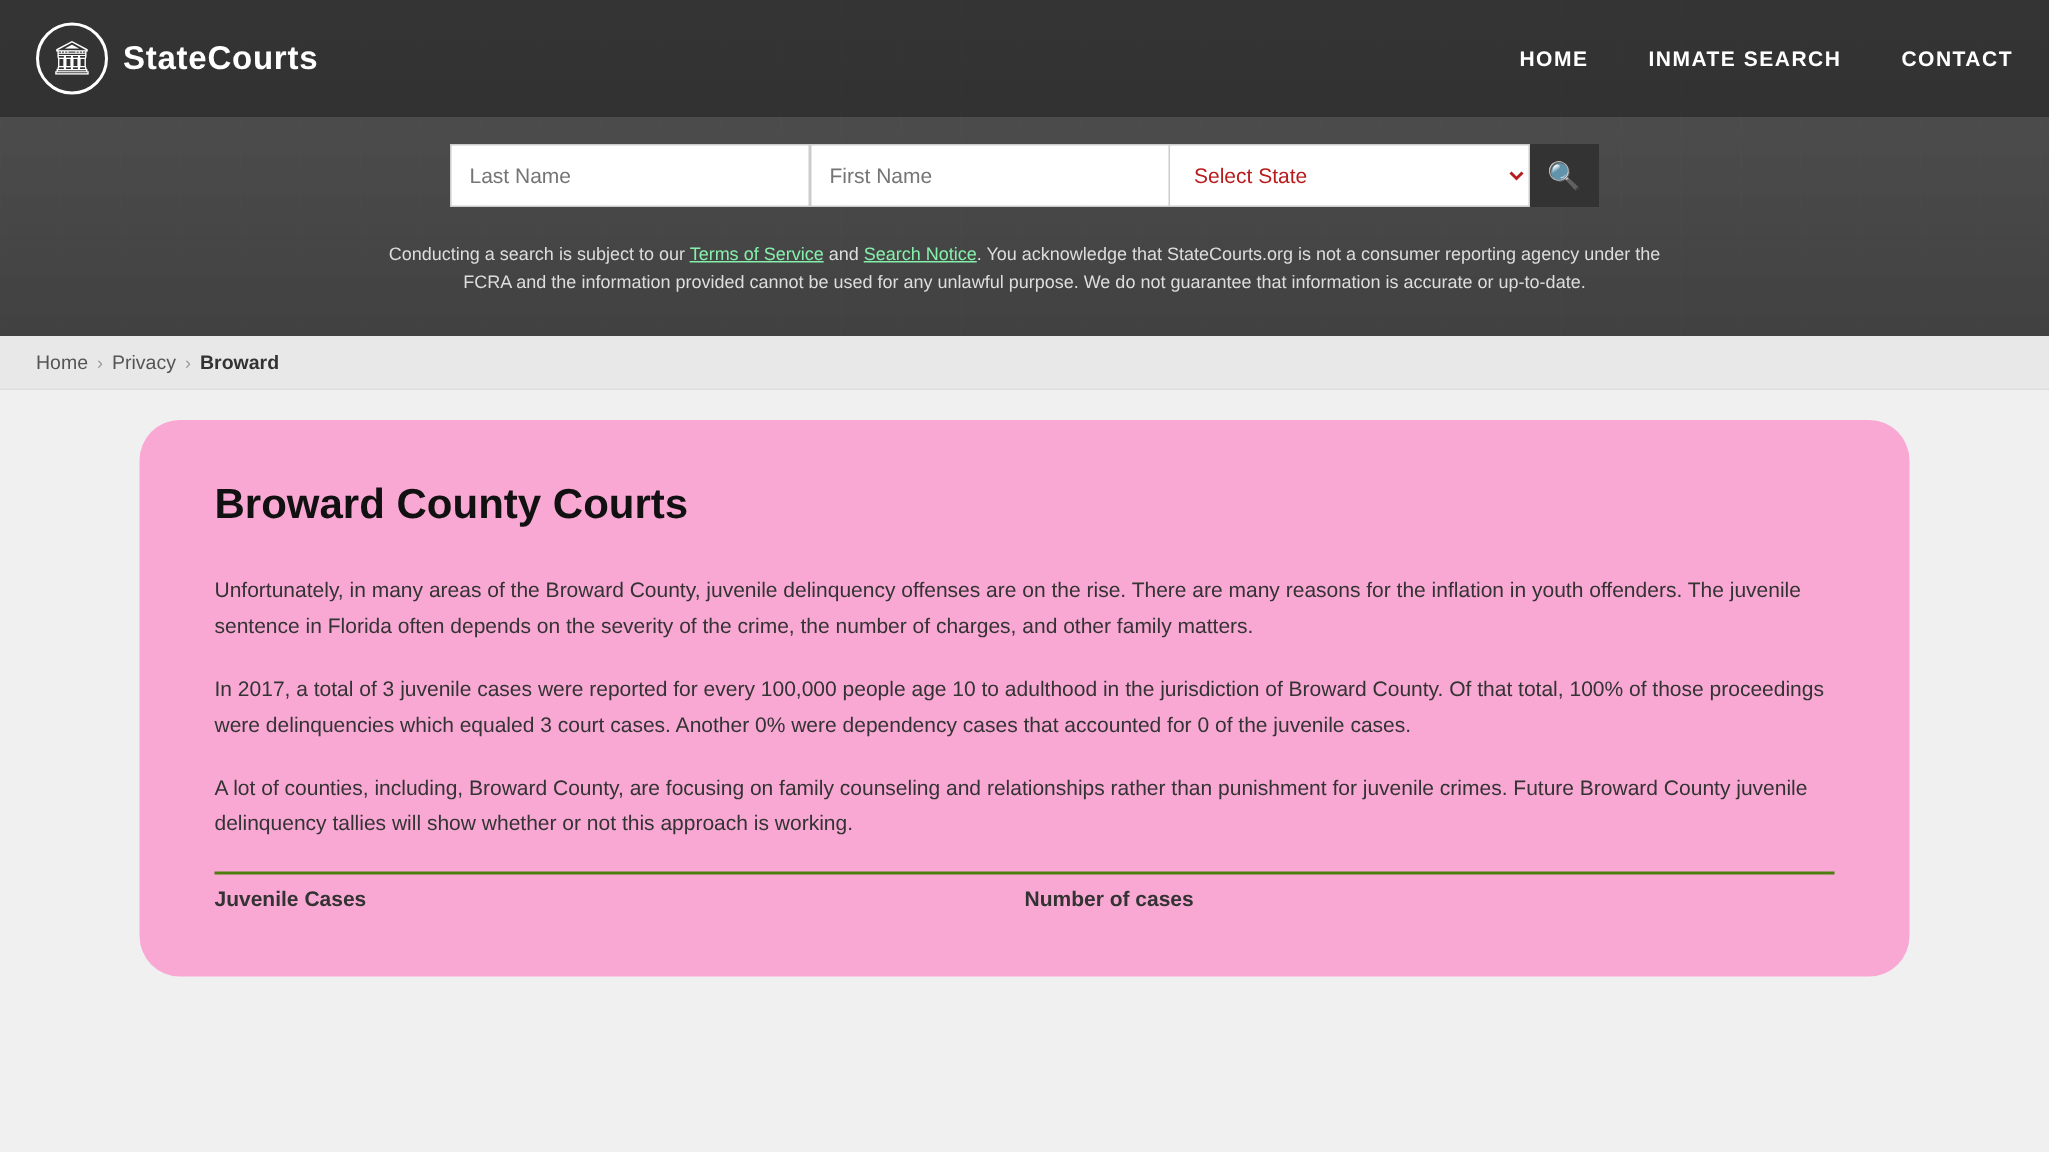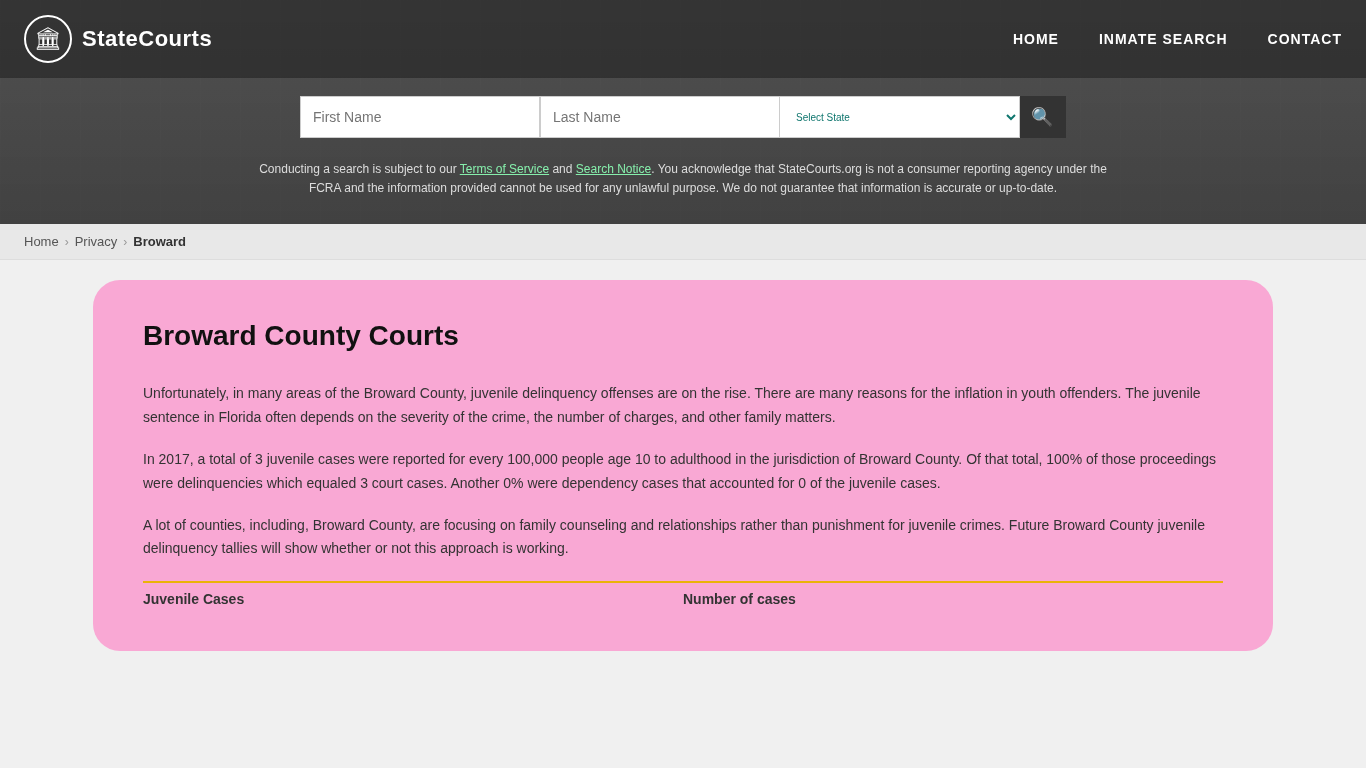--- a/index.html
+++ b/index.html
@@ -94,27 +94,27 @@
       width: 240px;
       background: #fff;
       color: #999;
     }
     .search-form input[type="text"]:first-child {
       border-right: 1px solid #ccc;
     }
     .search-form select {
       height: 42px;
       padding: 0 12px;
-      font-size: 10px;
+      font-size: 14px;
       border: 1px solid #ccc;
       border-left: none;
       outline: none;
       width: 240px;
       background: #fff;
-      color: #0f766e;
+      color: #b91c1c;
       appearance: auto;
     }
     .search-btn {
       height: 42px;
       width: 46px;
       background: #333;
       border: none;
       cursor: pointer;
       display: flex;
       align-items: center;
@@ -180,21 +180,21 @@
       font-size: 14px;
       color: #333;
       line-height: 1.7;
       margin-bottom: 18px;
     }
     .table-section {
       margin-top: 20px;
     }
     .table-header-row {
       display: flex;
-      border-top: 2px solid #eab308;
+      border-top: 2px solid #4d7c0f;
       padding: 8px 0 4px;
       margin-top: 16px;
     }
     .table-col-1 {
       flex: 1;
       font-weight: bold;
       font-size: 14px;
     }
     .table-col-2 {
       flex: 1;
@@ -215,22 +215,22 @@
       </a>
       <div class="nav-links">
         <a class="nav-link" href="#">HOME</a>
         <a class="nav-link" href="#">INMATE SEARCH</a>
         <a class="nav-link" href="#">CONTACT</a>
       </div>
     </nav>
 
     <div class="search-section">
       <form class="search-form">
+        <input type="text" placeholder="Last Name" style="">
         <input type="text" placeholder="First Name" style="">
-        <input type="text" placeholder="Last Name" style="">
         <select>
           <option>Select State</option>
           <option>Florida</option>
           <option>California</option>
           <option>Texas</option>
           <option>New York</option>
         </select>
         <button class="search-btn" type="submit">
           <span>🔍</span>
         </button>

